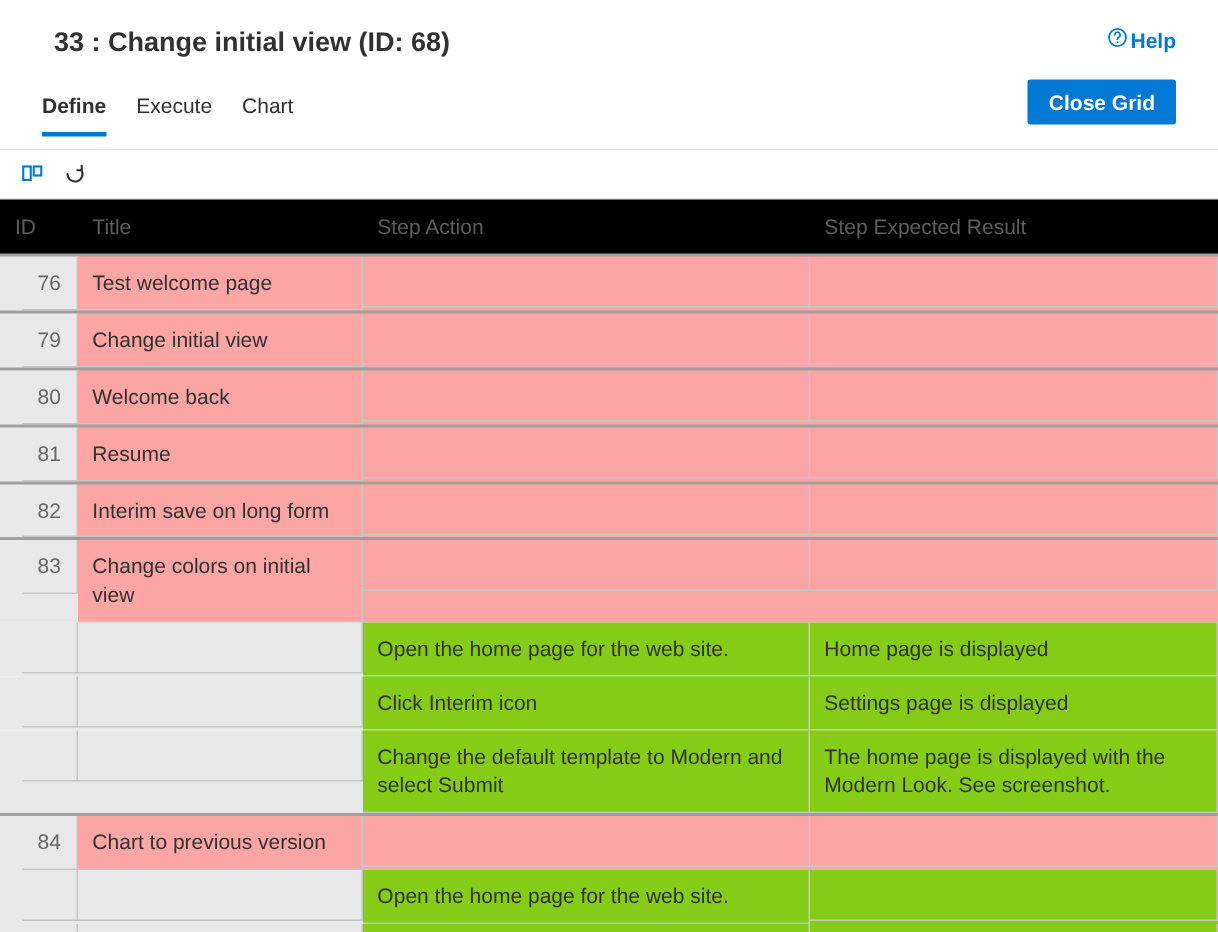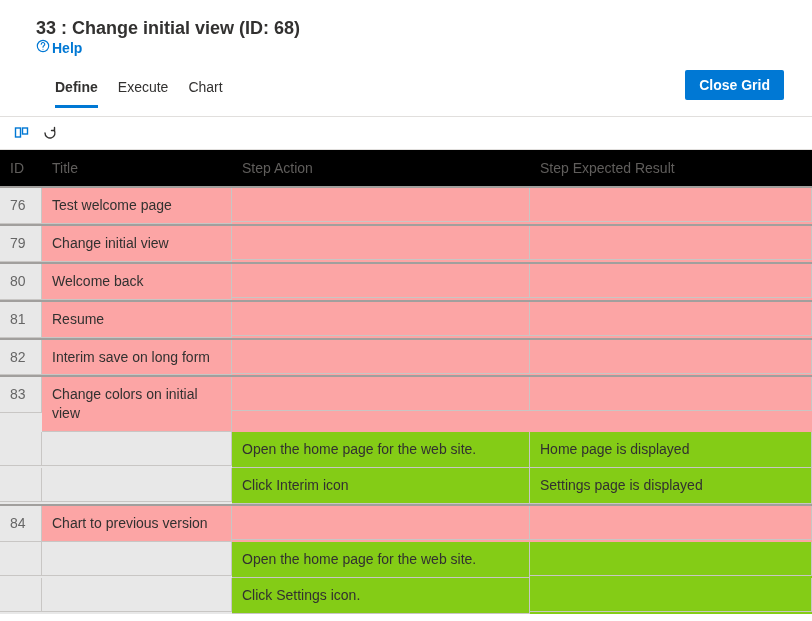--- a/index.html
+++ b/index.html
@@ -8,38 +8,37 @@
       font-size: 14px;
       color: #323130;
       background: #fff;
       width: 812px;
     }
     .header {
       padding: 18px 28px 0 36px;
       display: flex;
       justify-content: space-between;
       align-items: flex-start;
-      flex-direction: column;
     }
     .title {
       font-size: 18px;
       font-weight: 600;
       color: #323130;
     }
     .help {
       color: #0078d4;
       font-size: 14px;
       display: flex;
       align-items: center;
       gap: 2px;
       cursor: pointer;
       font-weight: bold;
     }
     .tab-row {
-      padding: 14px 28px 0 55px;
+      padding: 14px 28px 0 28px;
       display: flex;
       justify-content: space-between;
       align-items: center;
       border-bottom: 1px solid #e1dfdd;
     }
     .tabs {
       display: flex;
       gap: 20px;
     }
     .tab {
@@ -108,20 +107,21 @@
     tbody tr.parent {
       border-top: 2px solid #a19f9d;
     }
     tbody tr.parent td { background: #fca5a5; }
     tbody tr.parent td:first-child { background: #e8e8e8; }
     tbody tr.child td { background: #84cc16; }
     tbody tr.child td:nth-child(1),
     tbody tr.child td:nth-child(2) { background: #e8e8e8; }
     tbody td:first-child .cell {
       color: #666;
+      margin-left: 15px;
     }
     .refresh-icon {
       color: #323130;
     }
   </style>
 </head>
 <body>
 
 <div class="header">
   <div class="title">33 : Change initial view (ID: 68)</div>
@@ -276,20 +276,34 @@
         <td>
           <div class="cell"></div>
         </td>
         <td>
           <div class="cell">Click Interim icon</div>
         </td>
         <td>
           <div class="cell">Settings page is displayed</div>
         </td>
       </tr>
+      <tr class="child">
+        <td>
+          <div class="cell"></div>
+        </td>
+        <td>
+          <div class="cell"></div>
+        </td>
+        <td>
+          <div class="cell">Change the default template to Modern and select Submit</div>
+        </td>
+        <td>
+          <div class="cell">The home page is displayed with the Modern Look. See screenshot.</div>
+        </td>
+      </tr>
       <tr class="parent">
         <td>
           <div class="cell">84</div>
         </td>
         <td>
           <div class="cell">Chart to previous version</div>
         </td>
         <td>
           <div class="cell"></div>
         </td>

